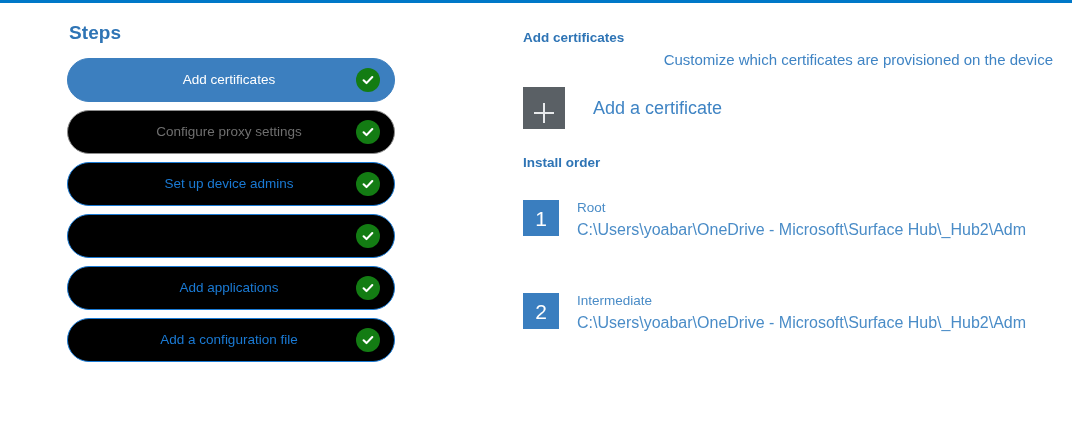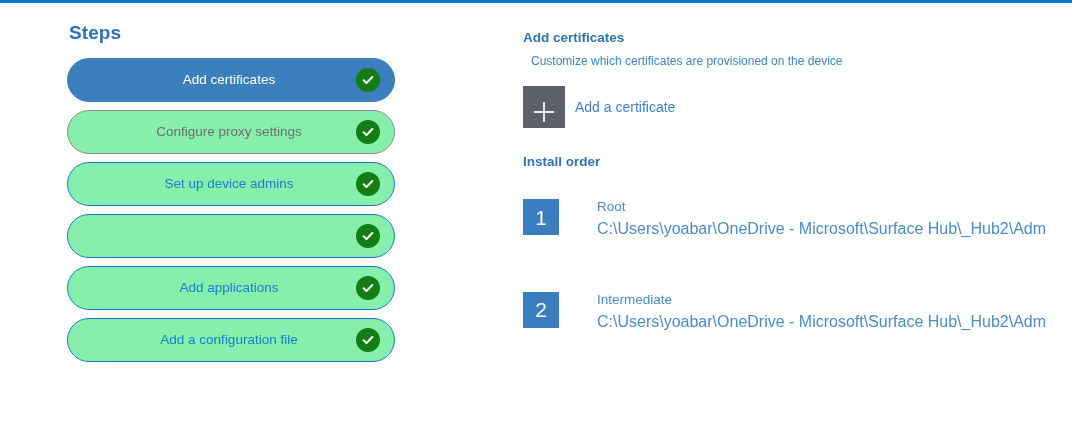--- a/index.html
+++ b/index.html
@@ -36,21 +36,21 @@
     color: #2e74b5;
     letter-spacing: .1px;
     margin: 0 0 14px 2px;
   }
   .step-btn {
     position: relative;
     width: 328px;
     height: 44px;
     border-radius: 22px;
     border: 1px solid #1a7ad4;
-    background: #86efac;
+    background: #000000;
     margin-bottom: 8px;
     display: flex;
     align-items: center;
     justify-content: center;
     cursor: pointer;
   }
   .step-label {
     font-size: 13.5px;
     color: #1a7ad4;
     line-height: 1;
@@ -86,24 +86,25 @@
     left: 523px; top: 30px;
     width: 530px;
   }
   .sec-title {
     font-size: 13.5px;
     font-weight: bold;
     color: #2e74b5;
     margin: 0 0 5px 0;
   }
   .sec-sub {
-    font-size: 12px;
+    font-size: 15px;
     color: #3f84c4;
-    margin: 8px;
+    margin: 0;
     line-height: 1.35;
+    text-align: right;
   }
 
   
   .addcert-row {
     display: flex;
     align-items: center;
     margin-top: 17px;
     cursor: pointer;
     width: 200px;
   }
@@ -115,23 +116,23 @@
   }
   .plus-tile::before,
   .plus-tile::after {
     content: "";
     position: absolute;
     background: #e8eaec;
   }
   .plus-tile::before { left: 11px; top: 25px; width: 20px; height: 2px; }
   .plus-tile::after  { left: 20px; top: 16px; width: 2px; height: 20px; }
   .addcert-label {
-    font-size: 14px;
+    font-size: 18px;
     color: #3f84c4;
-    margin-left: 10px;
+    margin-left: 28px;
   }
 
   
   .install-block { margin-top: 26px; }
 
   .order-list { margin-top: 30px; }
   .order-item {
     display: flex;
     align-items: flex-start;
     margin-bottom: 52px;
@@ -142,21 +143,21 @@
     flex: 0 0 36px;
     width: 36px; height: 36px;
     background: #3a7ebf;
     color: #ffffff;
     font-size: 21px;
     display: flex;
     align-items: center;
     justify-content: center;
     line-height: 1;
   }
-  .order-text { margin-left: 38px; margin-top: -2px; }
+  .order-text { margin-left: 18px; margin-top: -2px; }
   .order-name {
     font-size: 13.5px;
     color: #4a8cc7;
     line-height: 1.45;
   }
   .order-path {
     font-size: 16px;
     color: #4a8cc7;
     line-height: 1.45;
     white-space: nowrap;

